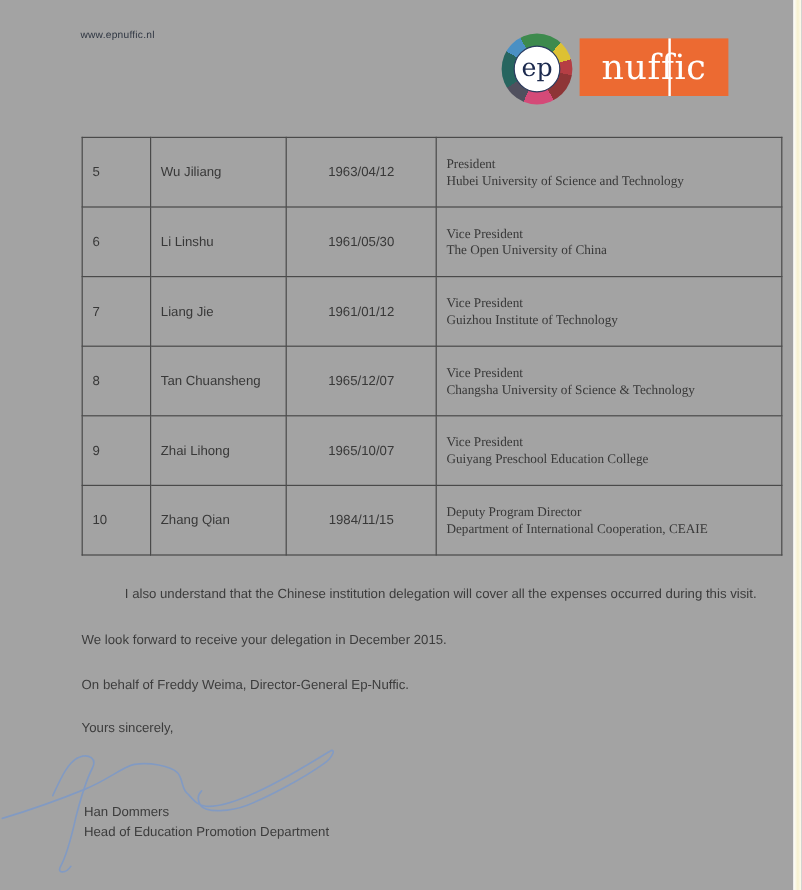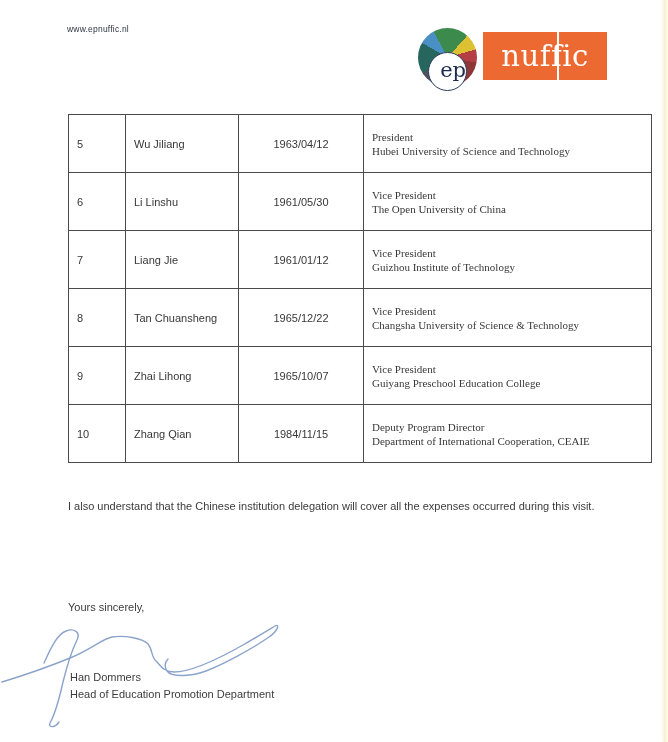--- a/index.html
+++ b/index.html
@@ -1,20 +1,20 @@
 <!DOCTYPE html>
 <html style="--accent-orange: #EC6A32; --logo-navy: #1d2b4f; --signature-ink: #7f9ac6; --scan-edge-yellow: #f7f1cf;"><head>
 <meta charset="utf-8">
 <style>
   html,body{margin:0;padding:0;background:#e8e8e8;}
   .page{
     position:relative;
     width:668px;height:742px;
     margin:0 auto;
-    background:#ffffff;
+    background:#a3a3a3;
     font-family:"Liberation Sans", sans-serif;
     color:#3a3a3a;
     overflow:hidden;
   }
   
   .scan-edge{
     position:absolute;right:0;top:0;width:7px;height:742px;
     background:linear-gradient(to right,#ffffff 0%, var(--scan-edge-yellow,#f7f1cf) 55%, #fdfcf2 100%);
   }
   
@@ -32,21 +32,21 @@
       #8e3536 100deg 152deg,
       #d44a78 152deg 202deg,
       #50505e 202deg 238deg,
       #27655f 238deg 300deg,
       #4a90c4 300deg 332deg,
       #3d8a4d 332deg 360deg);
   }
   .ep-inner{
     position:absolute;left:10px;top:10px;width:37px;height:37px;border-radius:50%;
     background:#ffffff;border:1px solid #2c3c60;
-    display:flex;align-items:center;justify-content:flex-end;margin-top:14px;
+    display:flex;align-items:center;justify-content:center;
   }
   .ep-text{
     font-family:"DejaVu Serif","Liberation Serif",serif;
     font-size:21px;color:var(--logo-navy,#1d2b4f);line-height:1;padding-bottom:3px;
   }
   .nuffic-box{
     position:absolute;left:65px;top:4px;width:124px;height:48px;
     background:var(--accent-orange,#EC6A32);
   }
   .nuffic-divider{
@@ -78,21 +78,21 @@
   td.c-num{width:40px;}
   td.c-name{width:96px;}
   td.c-date{width:108px;text-align:center;}
   td.c-pos{width:271px;font-family:Liberation Serif, serif;}
   .pos-title,.pos-inst{line-height:14px;}
   
   .para{
     position:absolute;left:68px;width:560px;
     font-size:11px;line-height:14px;color:#3c3c3c;
   }
-  .p1{top:499px;} .p2{top:527px;} .p3{top:564px;} .p4{top:600px;}
+  .p1{top:488px;margin-left:36px;} .p2{top:527px;} .p3{top:564px;} .p4{top:600px;}
   .sig-svg{position:absolute;left:0;top:606px;}
   .signer{position:absolute;left:70px;font-size:11px;color:#3c3c3c;line-height:14px;}
   .signer-name{top:670px;}
   .signer-title{top:687px;}
 </style>
 </head>
 <body>
 
 <div class="page">
 
@@ -138,21 +138,21 @@
       <td class="c-date">1961/01/12</td>
       <td class="c-pos">
         <div class="pos-title">Vice President</div>
         <div class="pos-inst">Guizhou Institute of Technology</div>
       </td>
     </tr>
 
     <tr>
       <td class="c-num">8</td>
       <td class="c-name">Tan Chuansheng</td>
-      <td class="c-date">1965/12/22</td>
+      <td class="c-date">1965/12/07</td>
       <td class="c-pos">
         <div class="pos-title">Vice President</div>
         <div class="pos-inst">Changsha University of Science &amp; Technology</div>
       </td>
     </tr>
 
     <tr>
       <td class="c-num">9</td>
       <td class="c-name">Zhai Lihong</td>
       <td class="c-date">1965/10/07</td>
@@ -168,20 +168,22 @@
       <td class="c-date">1984/11/15</td>
       <td class="c-pos">
         <div class="pos-title">Deputy Program Director</div>
         <div class="pos-inst">Department of International Cooperation, CEAIE</div>
       </td>
     </tr>
   </tbody>
   </table>
 
   <div class="para p1">I also understand that the Chinese institution delegation will cover all the expenses occurred during this visit.</div>
+  <div class="para p2">We look forward to receive your delegation in December 2015.</div>
+  <div class="para p3">On behalf of Freddy Weima, Director-General Ep-Nuffic.</div>
   <div class="para p4">Yours sincerely,</div>
 
   <svg class="sig-svg" width="300" height="135" viewBox="0 0 300 135">
     <g fill="none" style="stroke:var(--signature-ink,#7f9ac6)" stroke-width="1.4" stroke-linecap="round" opacity="0.9">
       <path d="M 2 76 C 25 69 48 61 70 52 C 90 44 102 33 112 31 C 124 29 142 32 148 38 C 153 44 151 52 157 56 C 162 62 166 66 174 66 C 192 66 220 52 243 39 C 257 31 270 23 275 20 C 280 17 278 25 269 31 C 252 43 224 58 206 65 C 193 70 172 72 167 65 C 164 60 165 56 168 53"></path>
       <path d="M 44 57 C 50 44 57 28 66 25 C 74 22 81 26 77 34 C 71 46 67 60 63 76 C 59 94 55 108 50 117 C 48 122 55 122 59 116"></path>
     </g>
   </svg>
 
   <div class="signer signer-name">Han Dommers</div>

